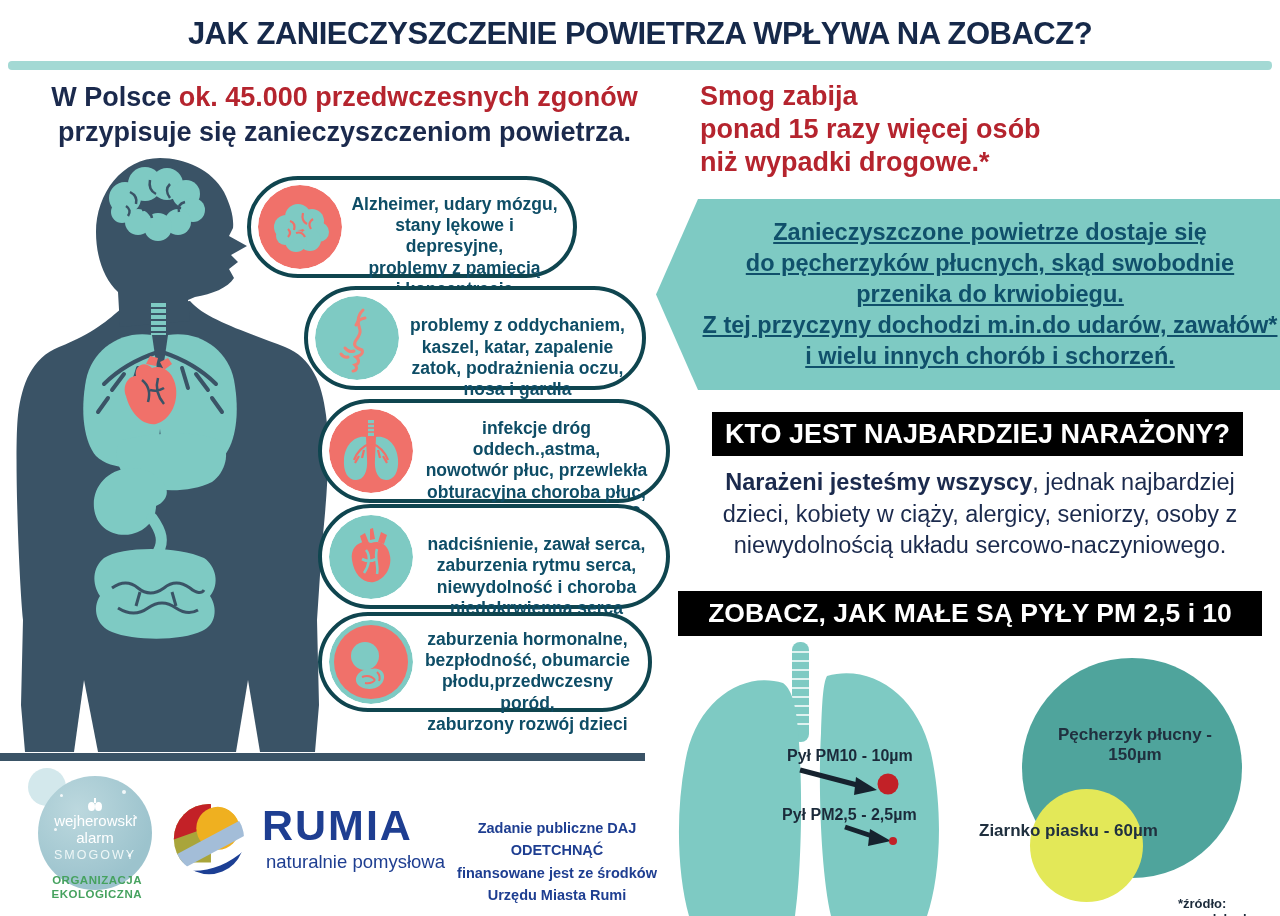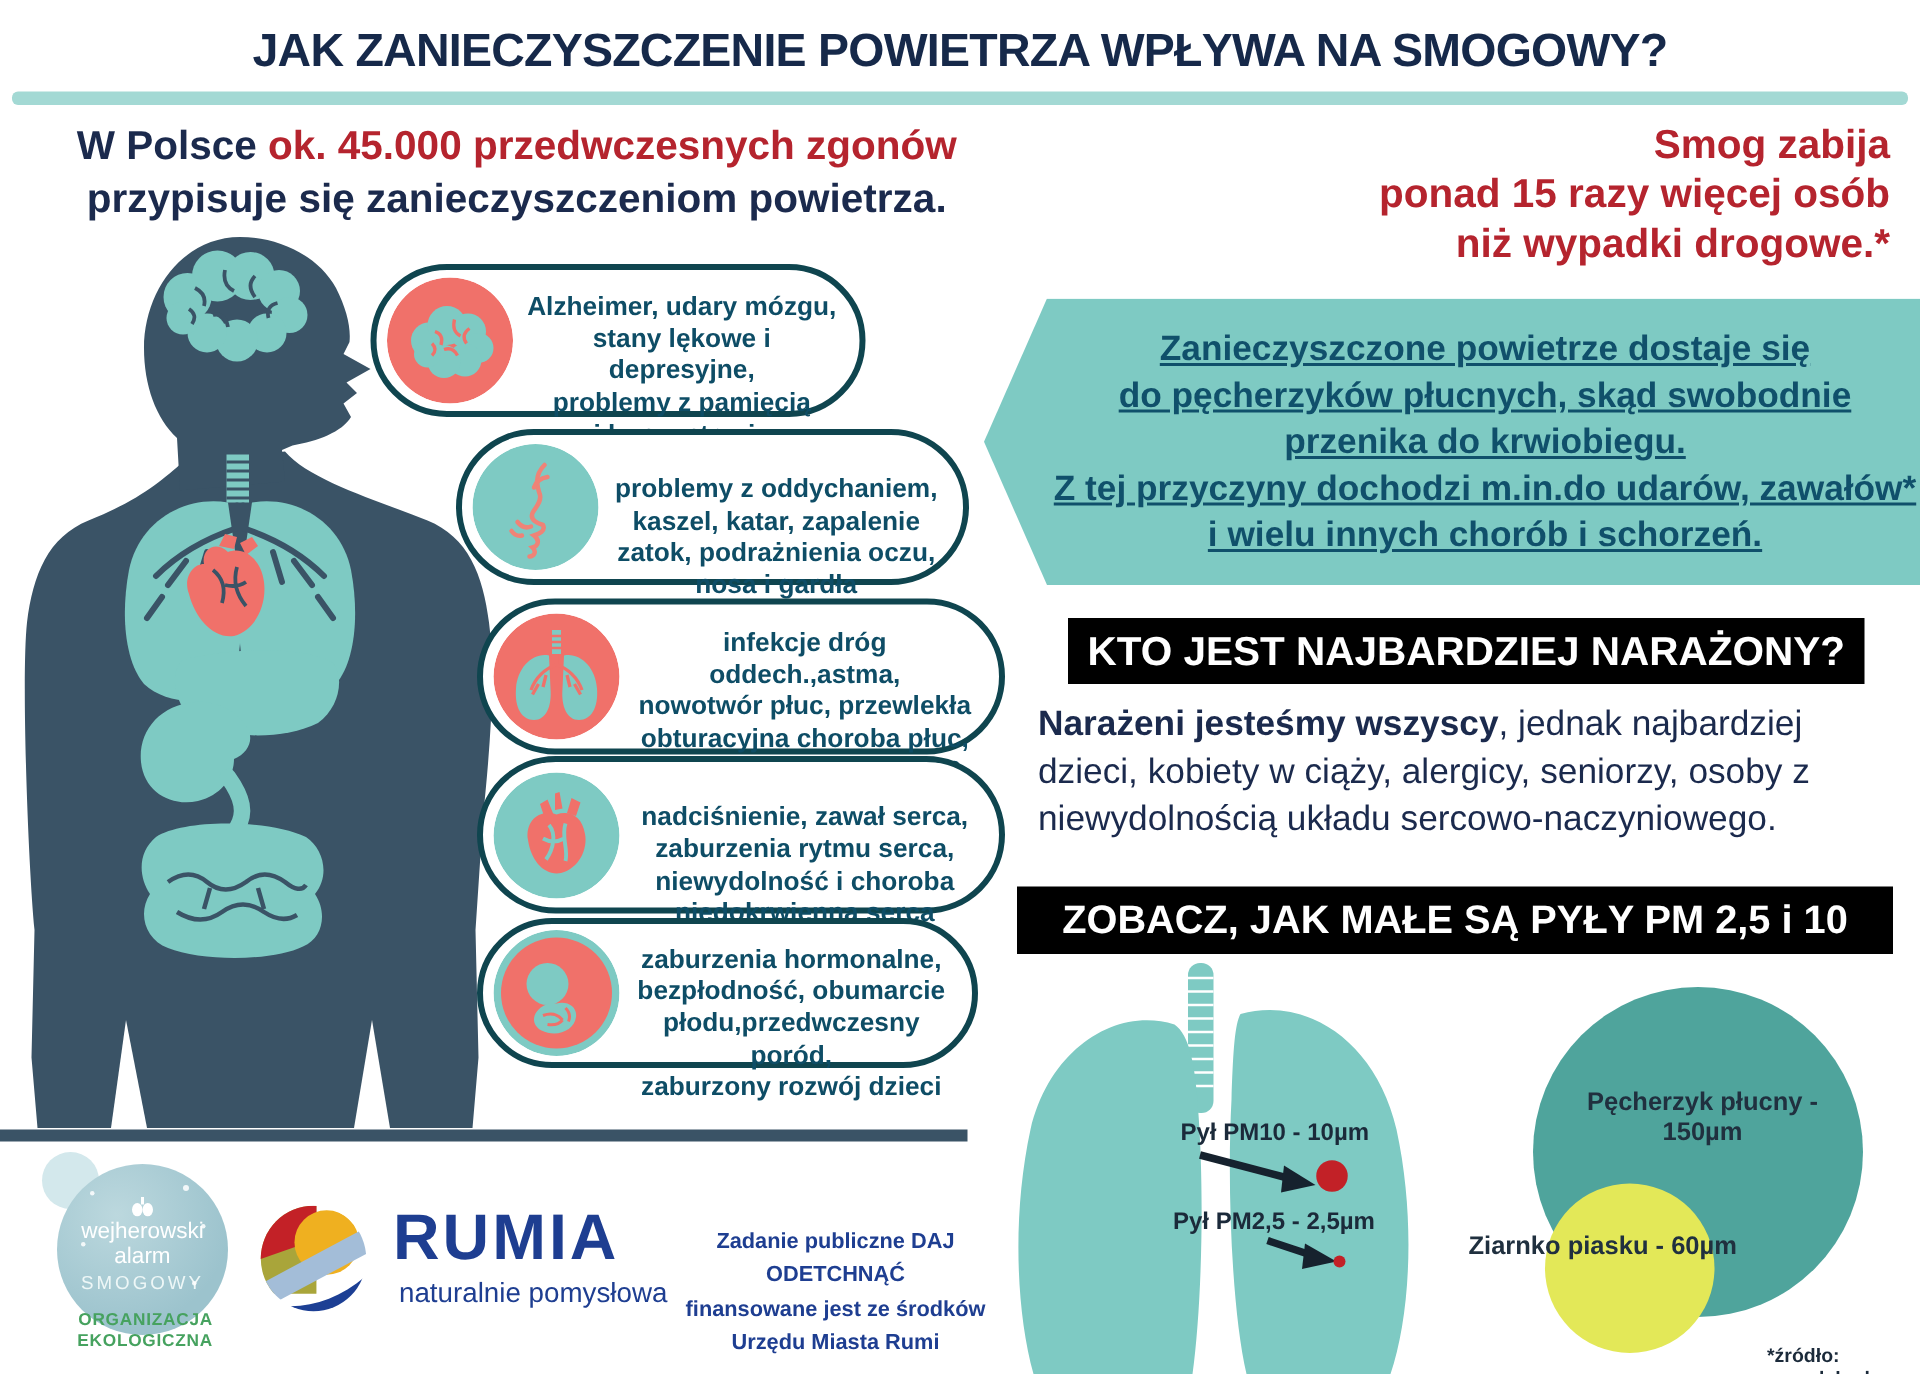--- a/index.html
+++ b/index.html
@@ -14,34 +14,34 @@
   .title { left:0; right:0; top:16px; text-align:center; font-size:31px; font-weight:bold;
            color:#16294a; letter-spacing:-0.5px; }
   .divider { left:8px; top:61px; width:1264px; height:9px; background:#a3d9d4; border-radius:4px; }
 
   
   .intro { left:22px; top:80px; width:645px; text-align:center; font-size:27px; font-weight:bold;
            color:#1b2a4d; line-height:1.3; }
   .intro .red { color:#b5242e; }
 
   
-  .smog { left:700px; top:80px; width:560px; text-align:right; font-size:27px; font-weight:bold;
+  .smog { left:700px; top:80px; width:560px; text-align:left; font-size:27px; font-weight:bold;
           color:#b5242e; line-height:1.22; }
 
   
   .arrowbox { left:656px; top:199px; width:624px; height:191px; background:#7ecac3;
               clip-path:polygon(42px 0, 100% 0, 100% 100%, 42px 100%, 0 50%);
               display:flex; flex-direction:column; justify-content:center; text-align:center;
               padding-left:44px; font-size:23.5px; font-weight:bold; color:#10506b; line-height:1.32;text-decoration:underline; }
 
   .banner { background:#000000; color:#ffffff; font-weight:bold; text-align:center; }
   .banner1 { left:712px; top:412px; width:531px; height:44px; font-size:27px; line-height:44px; }
   .banner2 { left:678px; top:591px; width:584px; height:45px; font-size:26.5px; line-height:45px; }
 
-  .exposed { left:692px; top:467px; width:576px; text-align:left; font-size:23.5px;
+  .exposed { left:692px; top:467px; width:576px; text-align:center; font-size:23.5px;
              color:#1b2a4d; line-height:1.35; }
   .exposed b { font-weight:bold; }
 
   
   .bubble { background:#fff; border:4px solid #0f454f; border-radius:60px; display:flex;
             align-items:center; }
   .bubble .txt { flex:1; text-align:center; font-size:17.5px; font-weight:bold; color:#0e4d66;
                  line-height:1.22; padding:0 10px 0 4px;margin-top:40px; }
   .icon-circle { width:84px; height:84px; border-radius:50%; flex:none; margin-left:7px; }
   #bubble1 { left:247px; top:176px; width:330px; height:102px; }
@@ -81,21 +81,21 @@
   .rumia-name { left:262px; top:801px; font-size:43px; font-weight:bold; color:#1e3e91; letter-spacing:2px; }
   .rumia-tagline { left:266px; top:851px; font-size:18.5px; color:#1e3e91; }
   .funding { left:437px; top:817px; width:240px; text-align:center; font-size:14.5px;
              font-weight:bold; color:#1e3e91; line-height:1.55; }
 </style>
 </head>
 <body>
 
 <div id="stage">
 
-  <div class="abs title">JAK ZANIECZYSZCZENIE POWIETRZA WPŁYWA NA SMOGOWY?</div>
+  <div class="abs title">JAK ZANIECZYSZCZENIE POWIETRZA WPŁYWA NA ZOBACZ?</div>
   <div class="abs divider"></div>
 
   <div class="abs intro">
     <div><span>W Polsce </span><span class="red">ok. 45.000 przedwczesnych zgonów</span></div>
     <div>przypisuje się zanieczyszczeniom powietrza.</div>
   </div>
 
   <div class="abs smog">
     <div>Smog zabija</div>
     <div>ponad 15 razy więcej osób</div>

